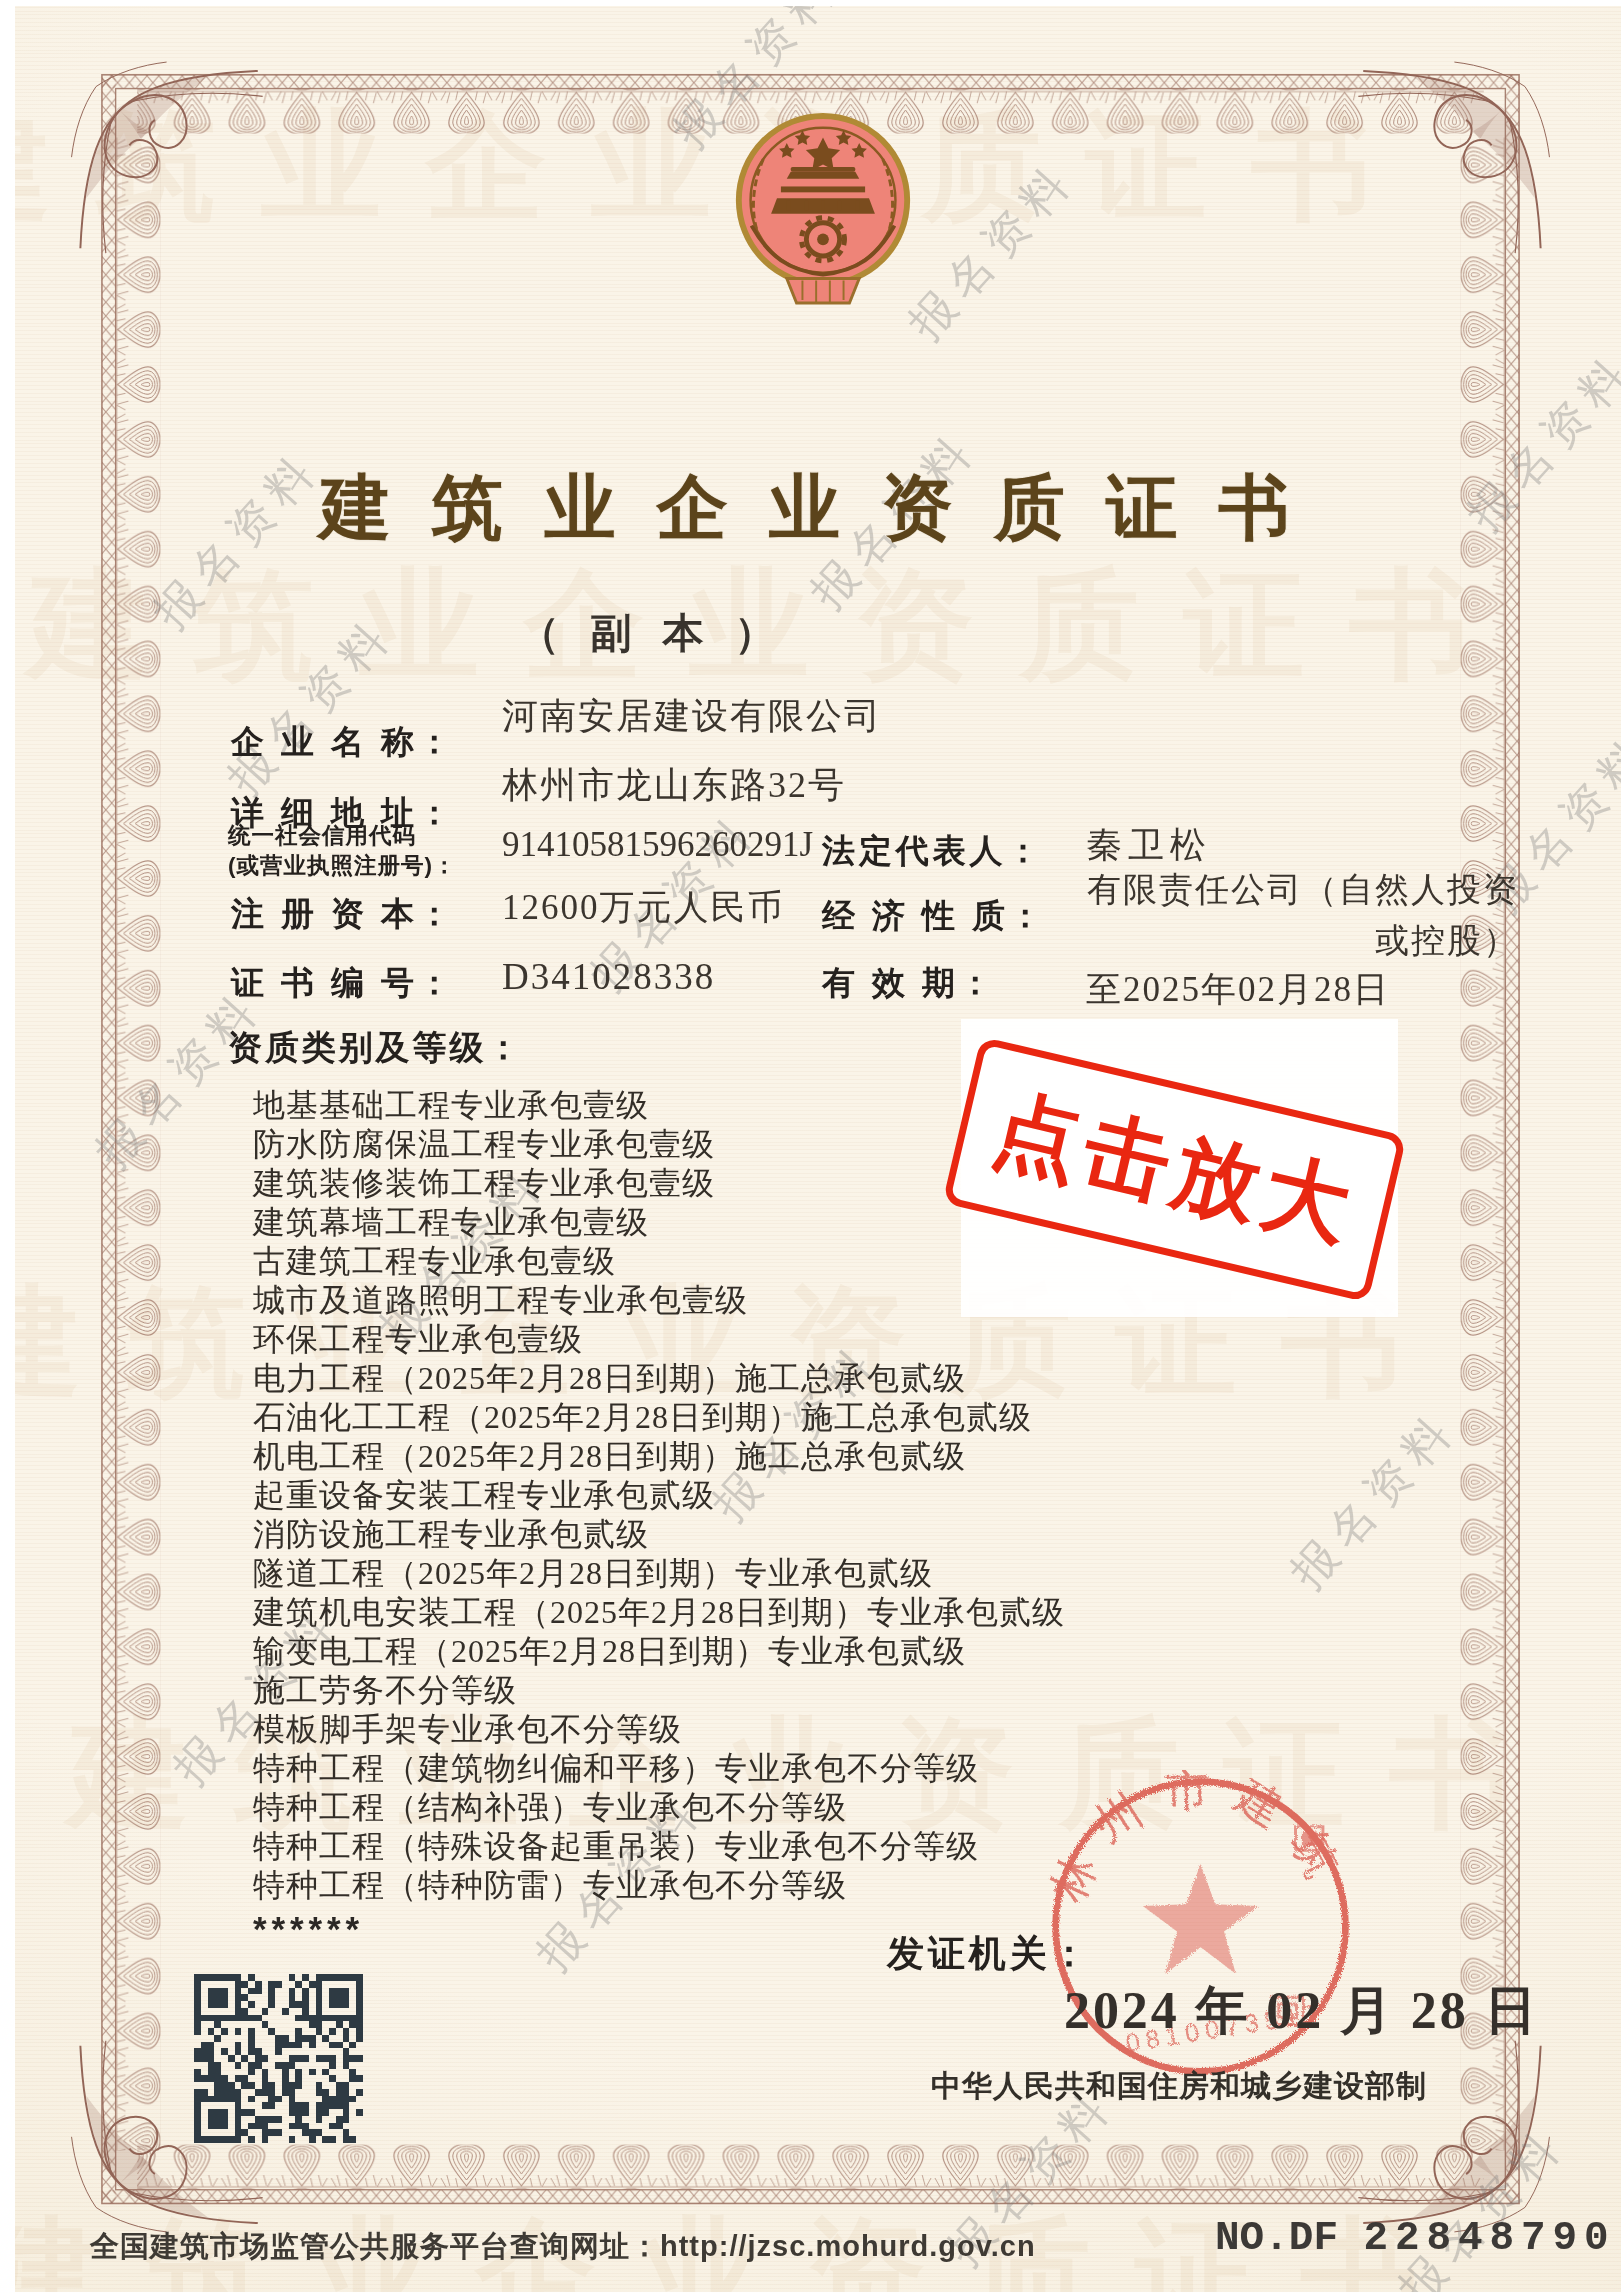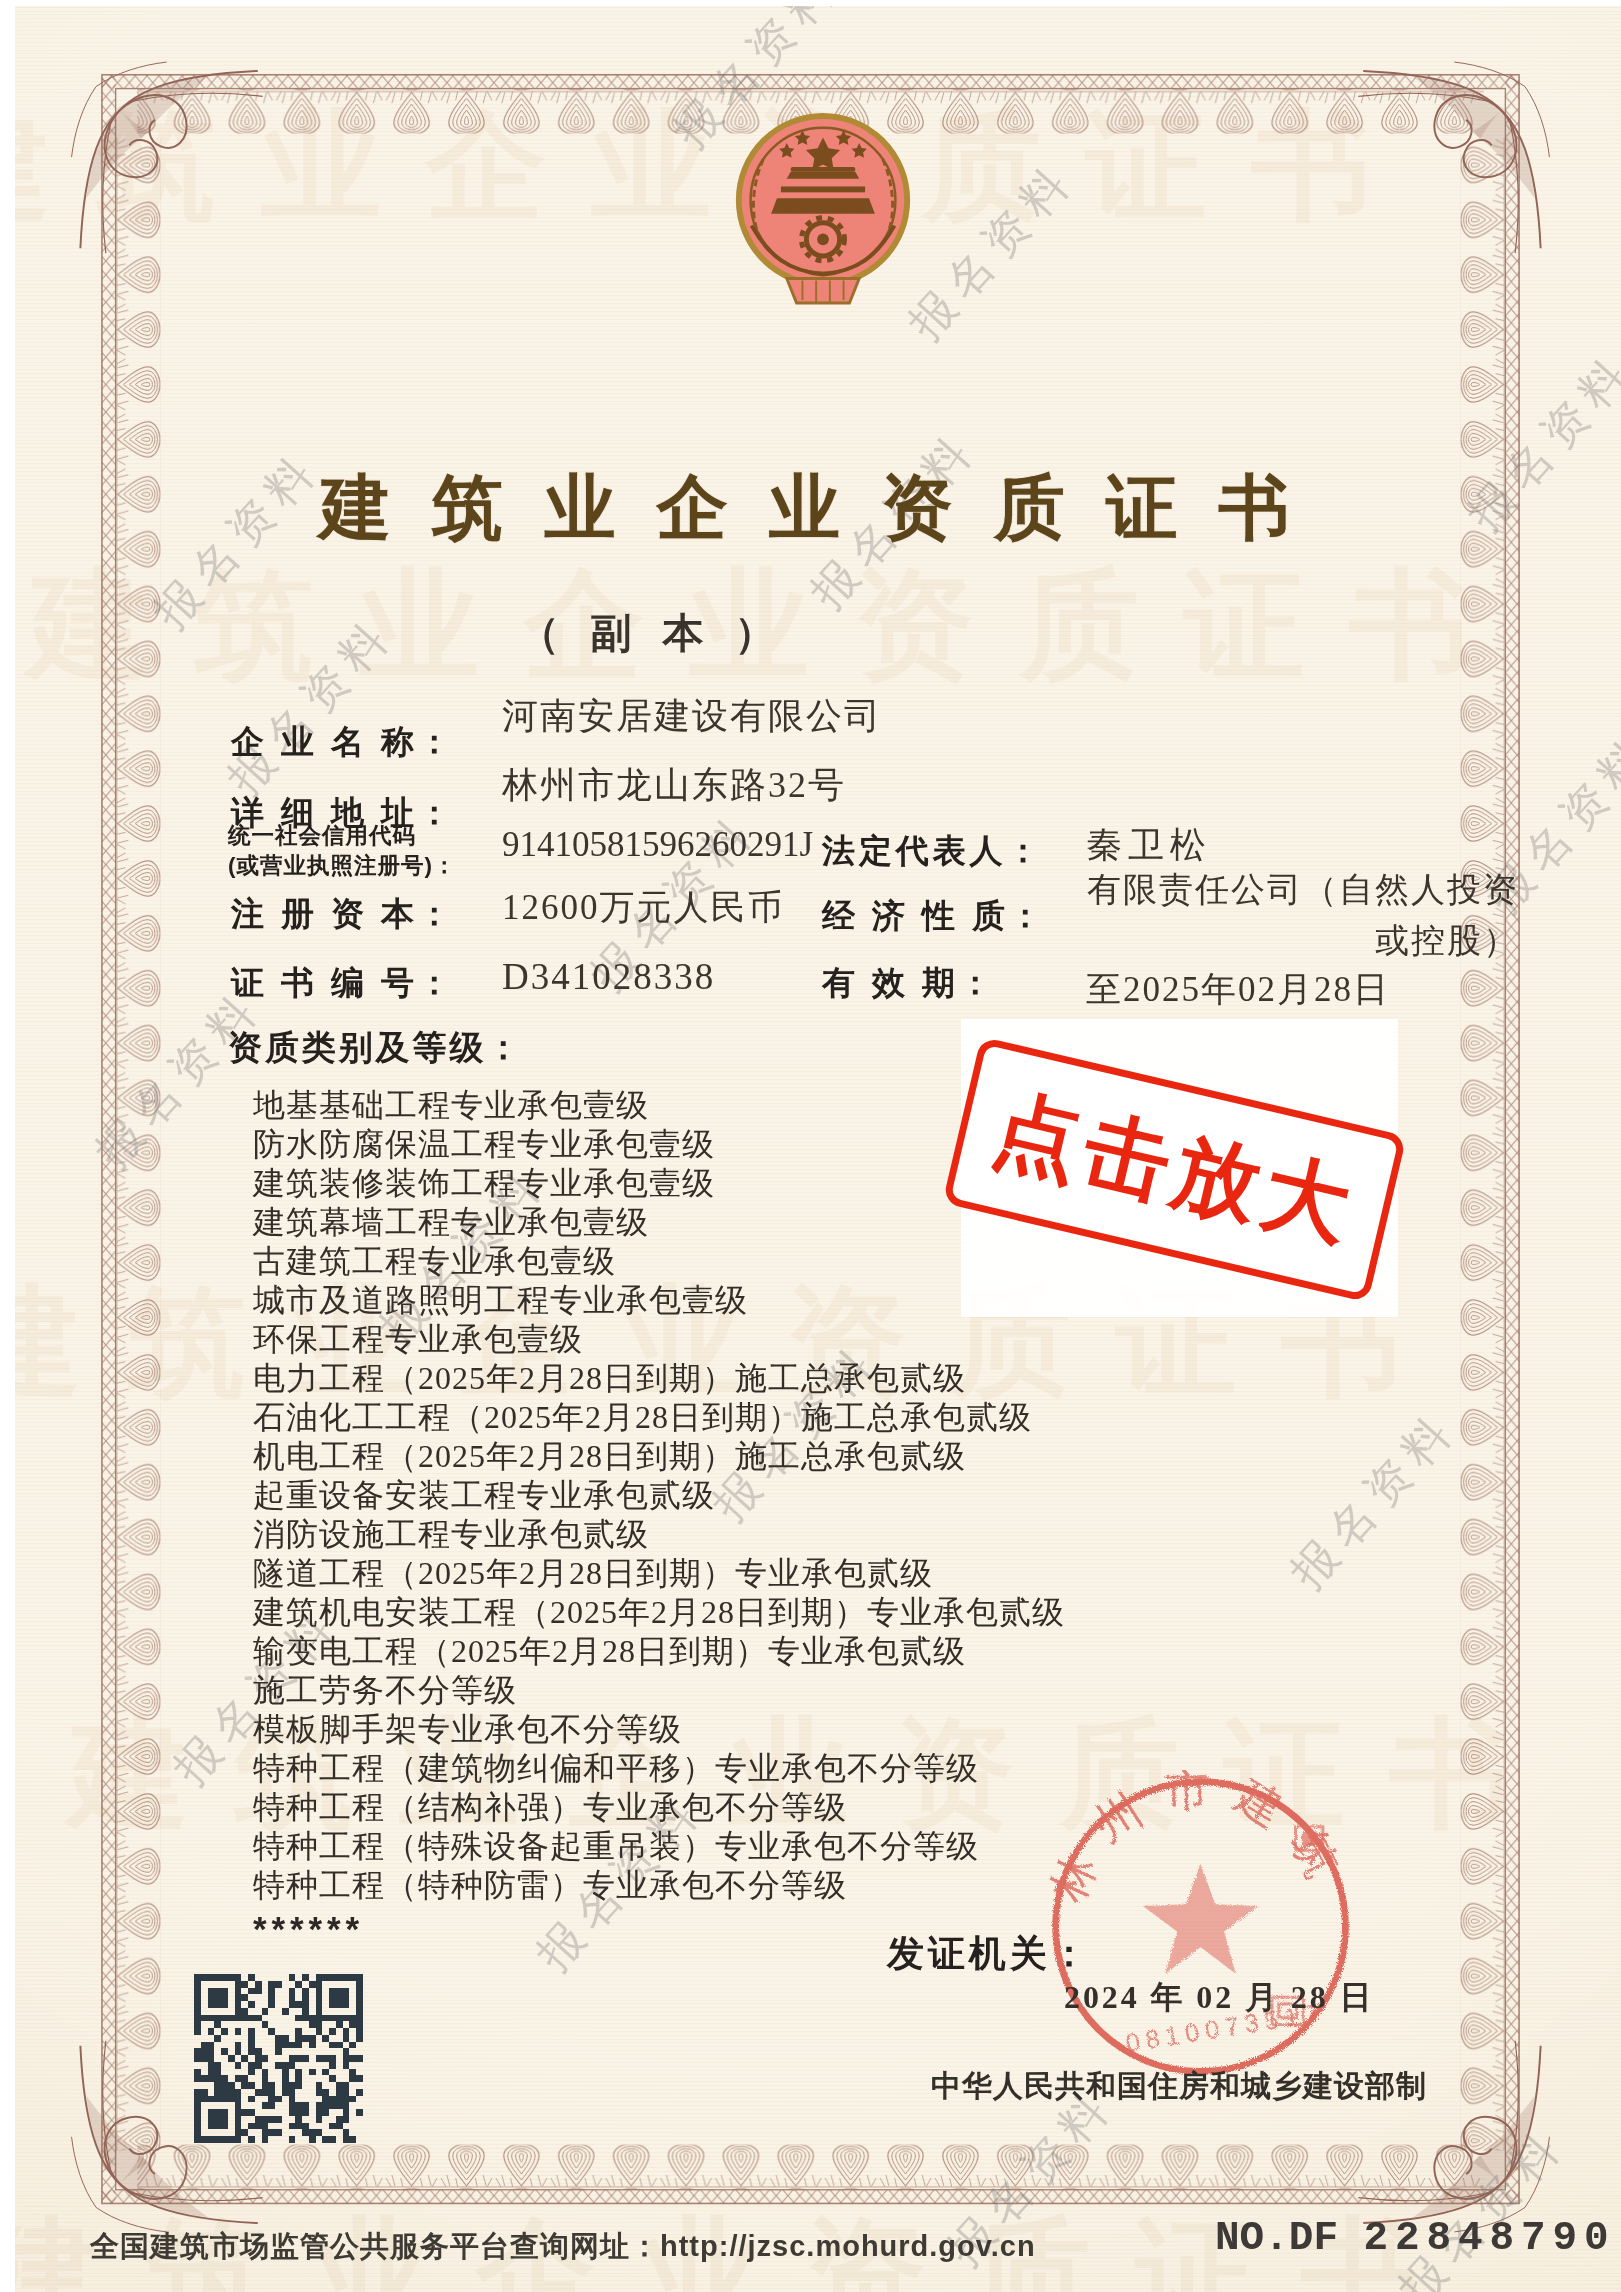--- a/index.html
+++ b/index.html
@@ -58,21 +58,21 @@
   .stamp{
     left:956px; top:1084px; width:423px; height:157px;
     border:7.8px solid var(--stamp-red,#e92711); border-radius:17.6px;
     transform:rotate(13.2deg);
     display:flex; align-items:center; justify-content:center;
     font-weight:bold; font-size:86px; letter-spacing:5.9px;
     color:var(--stamp-red,#e92711); background:rgba(255,255,255,0.85);
   }
   .authority{ left:887px; top:1929px; font-weight:bold; font-size:37px; letter-spacing:3.9px; color:#25211e;}
   .issue-date{
-    left:1064px; top:1976px; font-size:32px; letter-spacing:2.9px; color:#35302b;
+    left:1064px; top:1976px; font-size:52px; letter-spacing:2.9px; color:#35302b;
     font-family:"Liberation Serif","DejaVu Serif",serif; font-weight:bold;
   }
   .issuer{ left:931px; top:2066px; font-weight:bold; font-size:30px; letter-spacing:1px; color:#332f29;}
   .qr{ left:194px; top:1974px; width:169px; height:169px;
     display:grid; grid-template-columns:repeat(25,1fr); grid-template-rows:repeat(25,1fr);}
   .qr div{ width:100%; height:100%;}
   .qr .d{ background:#2e3a43;}
   .footer-url{ left:90px; top:2227px; font-size:29px; font-weight:bold; letter-spacing:1px; color:#3e3a34;}
   .serial{ left:1215px; top:2215px; font-family:"Liberation Mono","DejaVu Sans Mono",monospace;
     font-weight:bold; font-size:41px; color:#3c3936; white-space:nowrap;}

